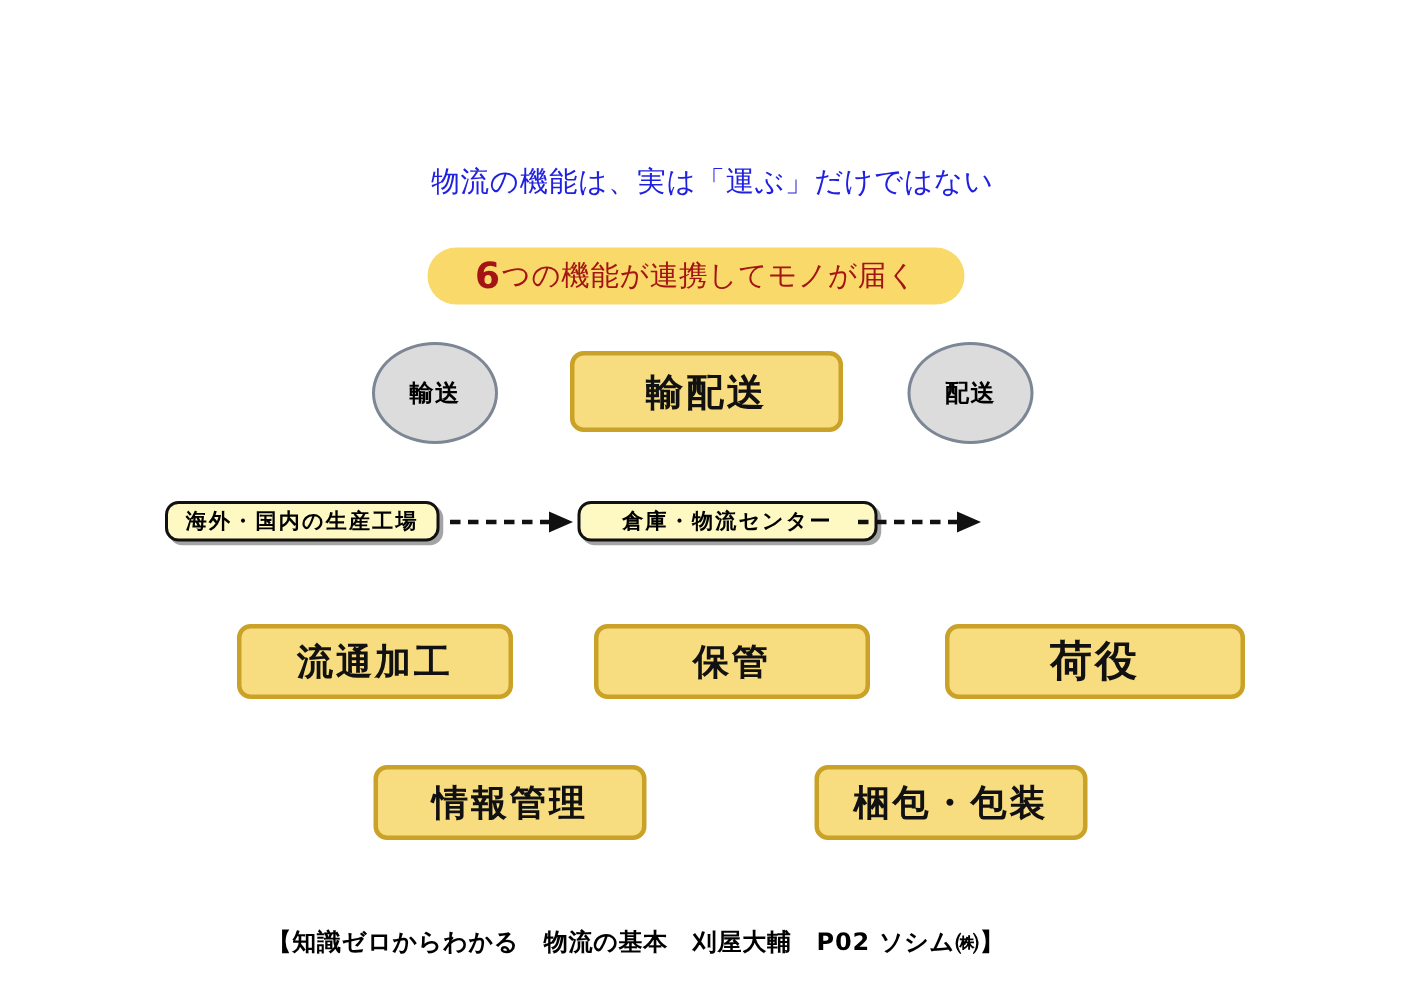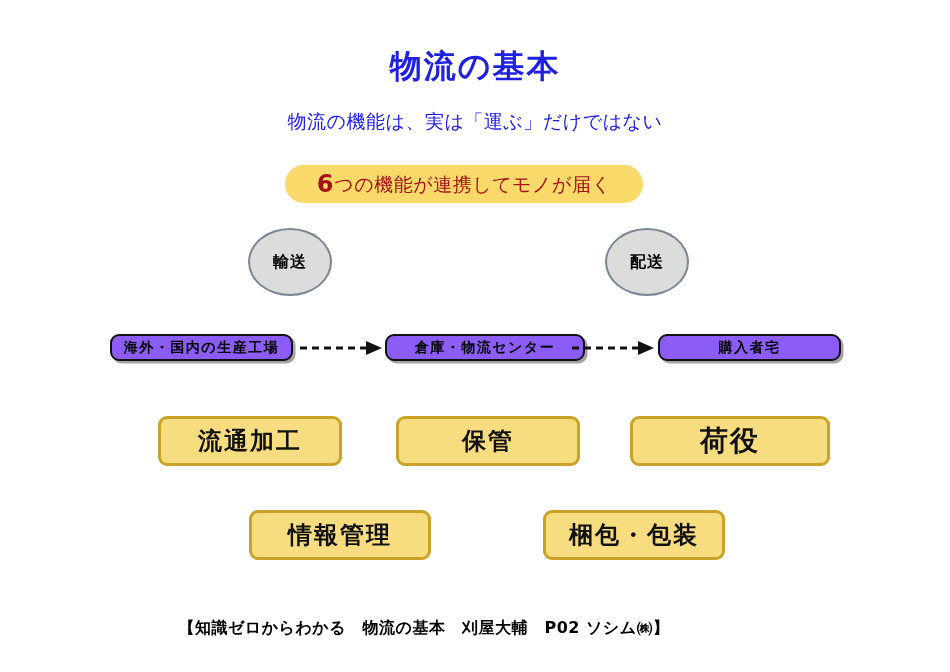--- a/index.html
+++ b/index.html
@@ -114,21 +114,21 @@
   .ybox-main   { left: 380px; top: 234px; width: 182px; height: 54px; font-size: 25px; }
   .ybox-r1-a   { left: 158px; top: 416px; width: 184px; height: 50px; font-size: 24px; }
   .ybox-r1-b   { left: 396px; top: 416px; width: 184px; height: 50px; font-size: 24px; }
   .ybox-r1-c   { left: 630px; top: 416px; width: 200px; height: 50px; font-size: 28px; }
   .ybox-r2-a   { left: 249px; top: 510px; width: 182px; height: 50px; font-size: 24px; }
   .ybox-r2-b   { left: 543px; top: 510px; width: 182px; height: 50px; font-size: 24px; }
 
   
   .fbox {
     position: absolute;
-    background: #8b5cf6;
+    background: #fef9c3;
     border: 2.5px solid #111111;
     border-radius: 9px;
     display: flex;
     align-items: center;
     justify-content: center;
     color: #000000;
     font-size: 14px;
     font-weight: bold;
     letter-spacing: 1.5px;
     white-space: nowrap;
@@ -162,49 +162,48 @@
     font-weight: bold;
     letter-spacing: 0.5px;
     white-space: nowrap;
   }
 </style>
 </head>
 <body>
 
 <div class="slide">
 
-  <div class="title">物流の基本</div>
 
   <div class="subtitle">物流の機能は、実は「運ぶ」だけではない</div>
 
   <div class="banner">
     <span class="banner-num">6</span>
     <span class="banner-text">つの機能が連携してモノが届く</span>
   </div>
 
   <div class="ellipse ellipse-transport">輸送</div>
 
+  <div class="ybox ybox-main">輸配送</div>
 
   <div class="ellipse ellipse-delivery">配送</div>
 
   <div class="fbox fbox-factory">海外・国内の生産工場</div>
 
   <svg class="arrow arrow-1" viewBox="0 0 86 22">
     <line x1="2" y1="11" x2="70" y2="11" stroke="#111111" stroke-width="3" stroke-dasharray="7 5"></line>
     <polygon points="68,4 84,11 68,18" fill="#111111"></polygon>
   </svg>
 
   <div class="fbox fbox-center">倉庫・物流センター</div>
 
   <svg class="arrow arrow-2" viewBox="0 0 86 22">
     <line x1="2" y1="11" x2="70" y2="11" stroke="#111111" stroke-width="3" stroke-dasharray="7 5"></line>
     <polygon points="68,4 84,11 68,18" fill="#111111"></polygon>
   </svg>
 
-  <div class="fbox fbox-home">購入者宅</div>
 
   <div class="ybox ybox-r1-a">流通加工</div>
 
   <div class="ybox ybox-r1-b">保管</div>
 
   <div class="ybox ybox-r1-c">荷役</div>
 
   <div class="ybox ybox-r2-a">情報管理</div>
 
   <div class="ybox ybox-r2-b">梱包・包装</div>

